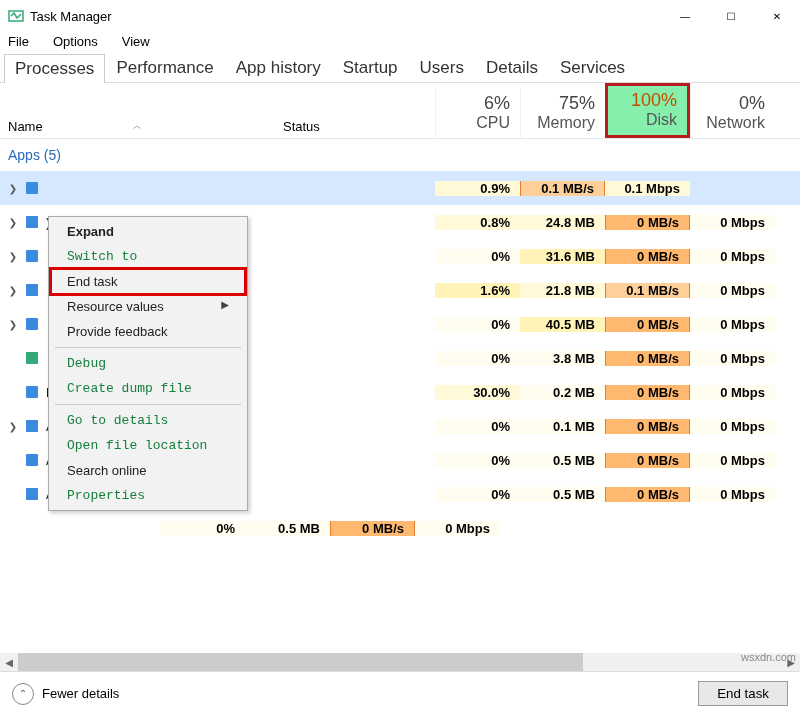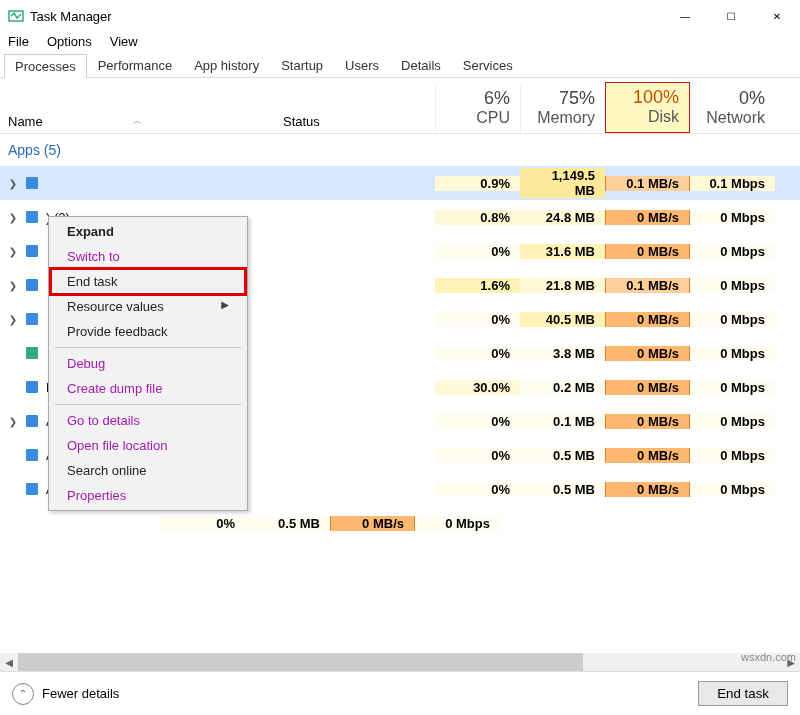--- a/index.html
+++ b/index.html
@@ -4,34 +4,34 @@
 <style>
 * { box-sizing: border-box; font-family: "Segoe UI", sans-serif; }
 body { margin: 0; width: 800px; height: 715px; background: #fff; font-size: 13px; overflow: hidden; position: relative; }
 
 .titlebar { display: flex; align-items: center; height: 32px; padding-left: 8px; }
 .titlebar-icon { width: 16px; height: 16px; margin-right: 6px; display: inline-flex; align-items: center; justify-content: center; }
 .titlebar-title { flex: 1; font-size: 13px; }
 .win-controls { display: flex; }
 .win-btn { width: 46px; height: 32px; display: flex; align-items: center; justify-content: center; font-family: "Segoe MDL2 Assets", sans-serif; font-size: 10px; }
 
-.menubar { display: flex; gap: 18px; padding: 2px 8px 4px; font-size: 13px; }
-
-.tabs { display: flex; border-bottom: 1px solid #ddd; padding: 0 4px; font-size: 13px; }
+.menubar { display: flex; gap: 24px; padding: 2px 8px 4px; font-size: 13px; }
+
+.tabs { display: flex; border-bottom: 1px solid #ddd; padding: 0 4px; font-size: 17px; }
 .tab { padding: 4px 10px; border: 1px solid transparent; border-bottom: none; color: #333; }
 .tab.active { border-color: #ccc; background: #fff; position: relative; top: 1px; }
 
 .header-row { display: flex; align-items: flex-end; height: 56px; border-bottom: 1px solid #e5e5e5; }
 .col-name { flex: 0 0 275px; padding: 4px 8px; position: relative; }
 .sort-chevron { position: absolute; top: 4px; left: 50%; transform: translate(-50%); font-size: 10px; color: #666; }
 .col-status { flex: 0 0 160px; padding: 4px 8px; }
 .col-num { flex: 0 0 85px; text-align: right; padding: 4px 10px 6px; border-left: 1px solid #f0f0f0; }
 .col-num .pct { font-size: 18px; color: #444; }
 .col-num .lbl { font-size: 16px; color: #555; }
-.col-disk { background: #fef9c3; border: 1px solid #b91c1c; }
+.col-disk { background: #86efac; border: 3px solid #b91c1c; }
 .col-disk .pct { color: #c05000; font-weight: 500; }
 
 .rows { height: 440px; overflow-y: scroll; position: relative; }
 .group-header { padding: 8px 8px; color: #2a6ab8; font-size: 14px; }
 .row { display: flex; align-items: center; height: 34px; }
 .row.selected { background: #d6e8ff; }
 .expander { width: 18px; text-align: center; color: #555; font-size: 10px; }
 .proc-icon { width: 16px; height: 16px; margin: 0 6px 0 2px; display: inline-flex; align-items: center; justify-content: center; }
 .cell-name { flex: 0 0 275px; display: flex; align-items: center; padding-left: 4px; white-space: nowrap; overflow: hidden; text-overflow: ellipsis; }
 .cell-status { flex: 0 0 160px; }
@@ -39,21 +39,21 @@
 .heat-0 { background: #fffcf0; }
 .heat-1 { background: #fff9d8; }
 .heat-2 { background: #fff3b8; }
 .heat-3 { background: #ffe99a; }
 .heat-disk { background: #ffb870; border-left: 1px solid #e08030; border-right: 1px solid #e08030; }
 .heat-disk-1 { background: #ffcf9a; border-left: 1px solid #e08030; border-right: 1px solid #e08030; }
 
 .context-menu { position: absolute; left: 48px; top: 216px; width: 200px; background: #f2f2f2; border: 1px solid #aaa; box-shadow: 2px 2px 4px rgba(0,0,0,0.2); z-index: 10; padding: 2px; }
 .cm-item { padding: 5px 16px; font-size: 13px; color: #222; }
 .cm-item.bold { font-weight: 600; }
-.cm-item.disabled { color: #a21caf; }
+.cm-item.disabled { color: #15803d; font-family: Liberation Mono, monospace; }
 .cm-item.highlight { outline: 3px solid #d00; outline-offset: -1px; }
 .cm-sep { height: 1px; background: #ccc; margin: 3px 4px; }
 .cm-arrow { float: right; font-size: 10px; color: #444; }
 
 .scrollbar-h { position: absolute; left: 0; right: 0; bottom: 44px; height: 18px; background: #f0f0f0; display: flex; align-items: center; }
 .sb-btn { width: 18px; height: 18px; display: flex; align-items: center; justify-content: center; color: #666; font-size: 10px; }
 .sb-track { flex: 1; height: 18px; position: relative; }
 .sb-thumb { position: absolute; left: 0; width: 74%; height: 100%; background: #ccc; }
 
 .statusbar { position: absolute; left: 0; right: 0; bottom: 0; height: 44px; display: flex; align-items: center; padding: 0 12px; border-top: 1px solid #ddd; }
@@ -129,21 +129,20 @@
         <span class="expander">❯</span>
         <span class="proc-icon">
           <svg viewBox="0 0 16 16">
             <rect x="2" y="2" width="12" height="12" fill="#3a8adf" rx="1"></rect>
           </svg>
         </span>
         <span></span>
       </div>
       <div class="cell-status"></div>
       <div class="cell-num heat-1">0.9%</div>
-      <div class="cell-num heat-3">1,149.5 MB</div>
       <div class="cell-num heat-disk-1">0.1 MB/s</div>
       <div class="cell-num heat-1">0.1 Mbps</div>
     </div>
     <div class="row">
       <div class="cell-name">
         <span class="expander">❯</span>
         <span class="proc-icon">
           <svg viewBox="0 0 16 16">
             <rect x="2" y="2" width="12" height="12" fill="#3a8adf" rx="1"></rect>
           </svg>

